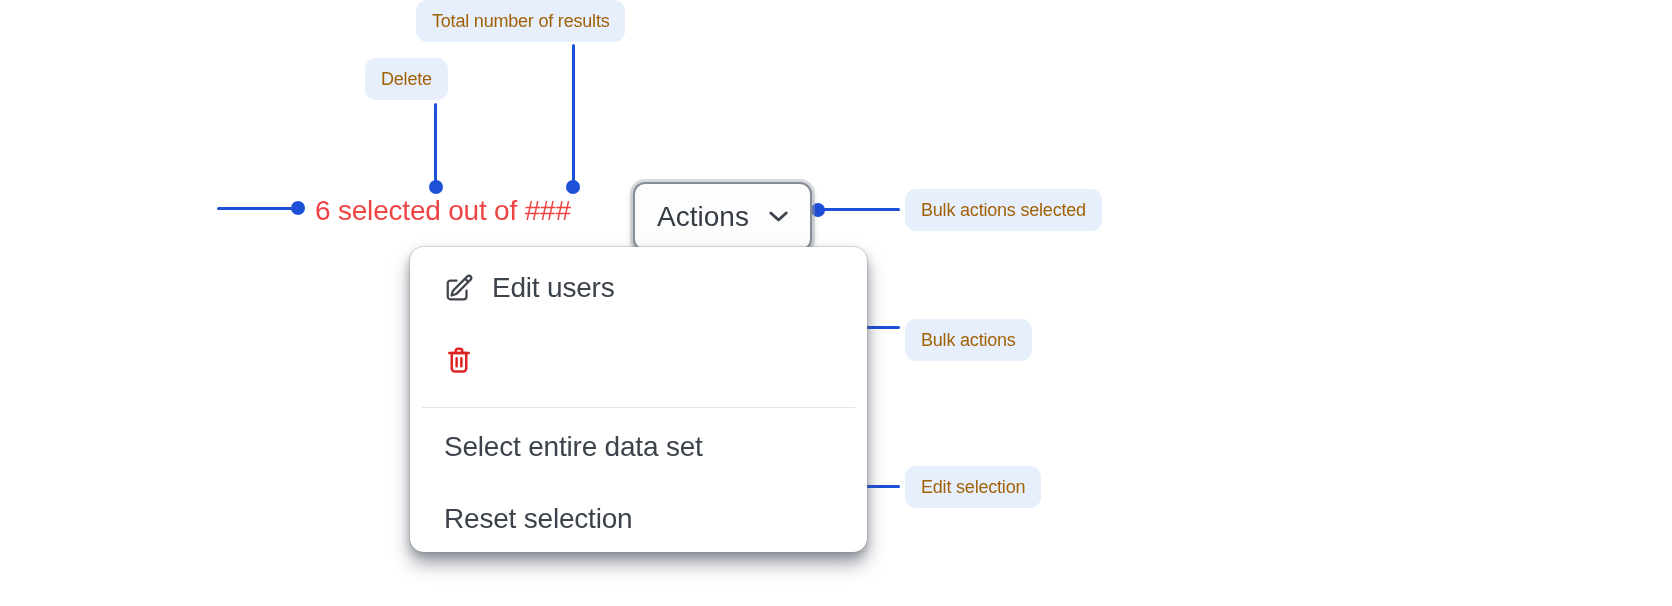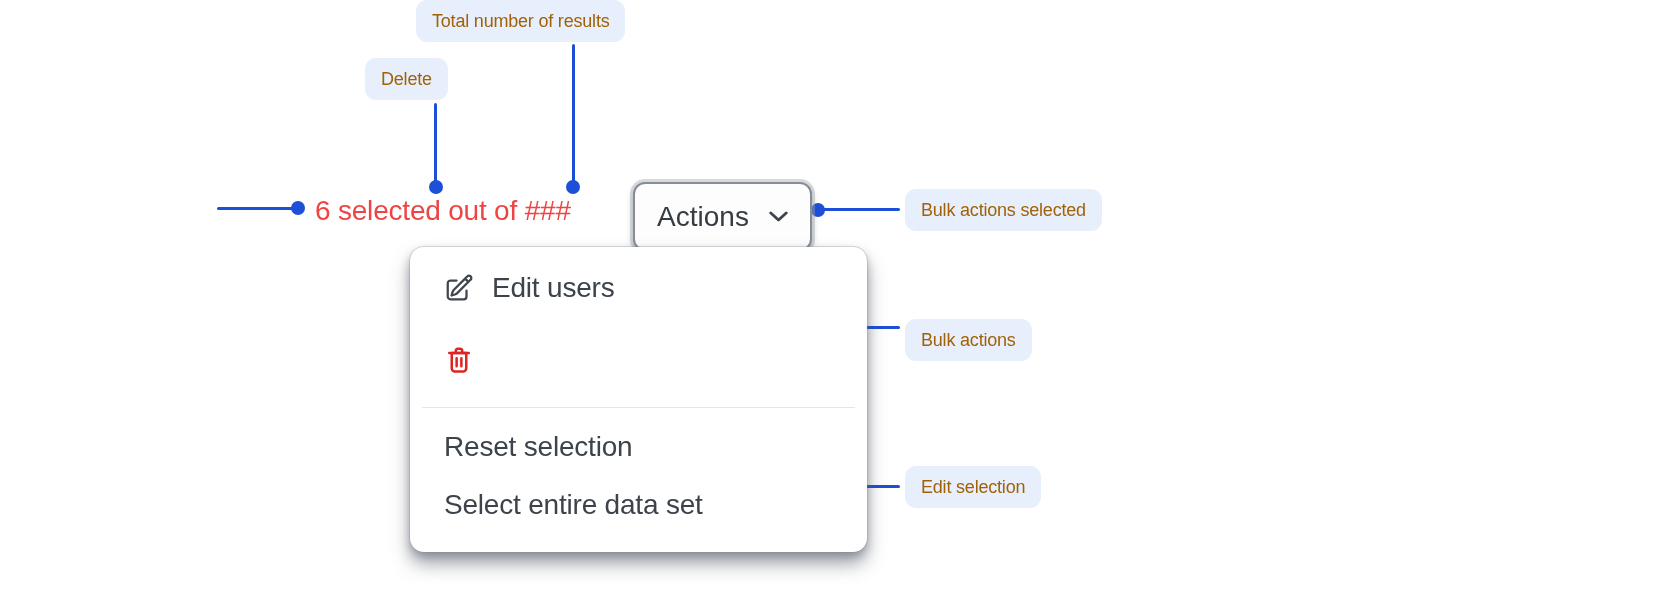--- a/index.html
+++ b/index.html
@@ -171,23 +171,23 @@
       <svg class="menu-icon" viewBox="0 0 24 24" fill="none" xmlns="http://www.w3.org/2000/svg" stroke="#de2323" stroke-width="2" stroke-linecap="round" stroke-linejoin="round">
         <path d="M4.2 6.4h15.6"></path>
         <path d="M9.4 6.2V4.8c0-1 .8-1.8 1.8-1.8h1.6c1 0 1.8.8 1.8 1.8v1.4"></path>
         <path d="M6.2 6.4h11.6v12.2a2.6 2.6 0 0 1-2.6 2.6H8.8a2.6 2.6 0 0 1-2.6-2.6V6.4Z"></path>
         <path d="M10.1 10.6v6.3M13.9 10.6v6.3"></path>
       </svg>
     </div>
 
     <div class="menu-divider"></div>
 
+    <div class="menu-item mb">
+      <span>Select entire data set</span>
+    </div>
+
     <div class="menu-item">
       <span>Reset selection</span>
-    </div>
-
-    <div class="menu-item mb">
-      <span>Select entire data set</span>
     </div>
 
   </div>
 
 </div>
 
 </body></html>

